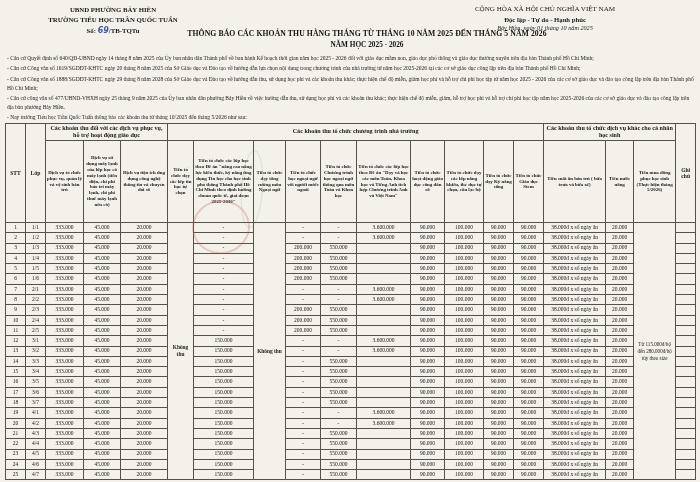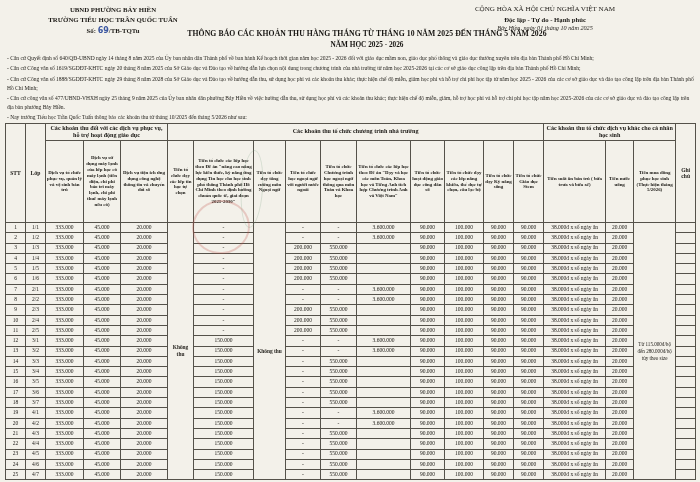--- a/index.html
+++ b/index.html
@@ -5,21 +5,21 @@
   html,body{margin:0;padding:0;}
   body{width:700px;height:482px;background:#e9e7e1;font-family:"Liberation Serif","DejaVu Serif",serif;color:#22201c;}
   .page{position:relative;width:700px;height:482px;background:#f3f1ea;overflow:hidden;}
 
   
   .org-block{position:absolute;left:8px;top:5px;width:210px;text-align:center;font-size:6.8px;font-weight:bold;line-height:1.45;color:#1d1b17;}
   .motto-block{position:absolute;left:400px;top:5px;width:290px;text-align:center;line-height:1.4;color:#1d1b17;}
   .motto-line1{font-size:7.1px;font-weight:normal;}
   .motto-line2{font-size:6.7px;font-weight:bold;}
   .motto-line3{font-size:6.2px;font-style:italic;}
-  .doc-number .hand{color:#3a56a0;font-family:"DejaVu Sans",sans-serif;font-size:8px;font-weight:bold;}
+  .doc-number .hand{color:#3a56a0;font-style:italic;font-family:"DejaVu Sans",sans-serif;font-size:8px;font-weight:bold;}
 
   .title-block{position:absolute;left:17px;top:29px;width:700px;text-align:center;color:#151310;}
   .title-line1{font-size:7.7px;font-weight:bold;letter-spacing:.1px;}
   .title-line2{font-size:7.3px;font-weight:bold;margin-top:2px;}
 
   .preamble{position:absolute;left:7px;top:54px;width:688px;font-size:5.5px;line-height:1.62;color:#25231e;}
   .preamble p{margin:0 0 1.5px 0;text-align:left;}
 
   
   .fee-table-wrap{position:absolute;left:5px;top:123px;}

